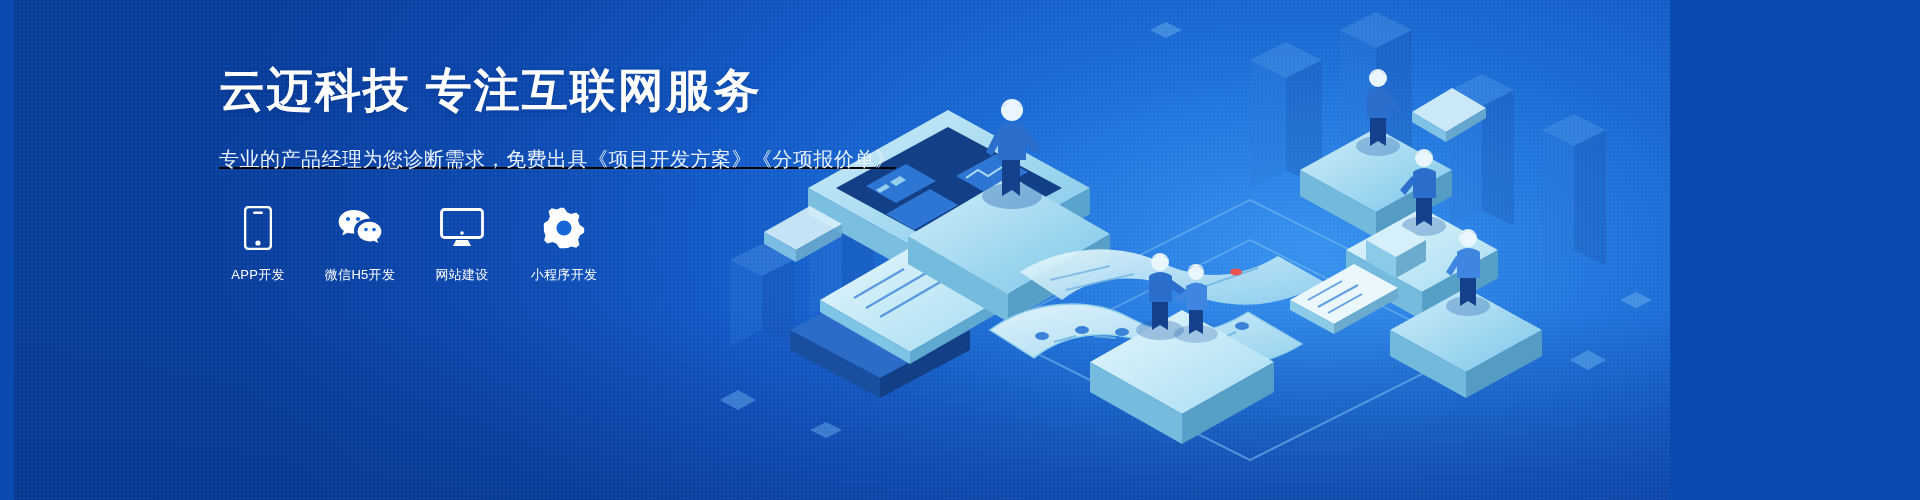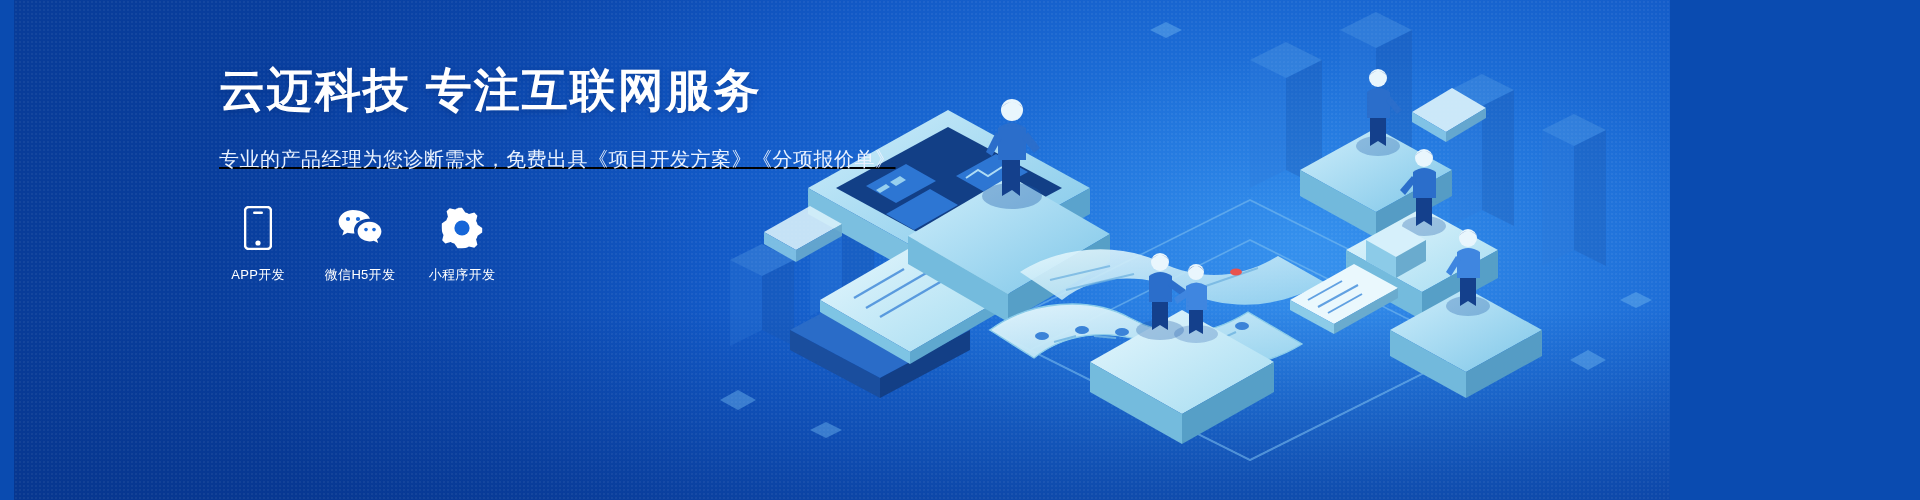--- a/index.html
+++ b/index.html
@@ -413,20 +413,30 @@
             <circle cx="11" cy="11" r="2.1" fill="#1666d8"></circle>
             <circle cx="21" cy="11" r="2.1" fill="#1666d8"></circle>
             <path d="M44.4 23.6c0-5.4-5.3-9.8-11.9-9.8s-11.9 4.4-11.9 9.8 5.3 9.8 11.9 9.8c1.5 0 3-.2 4.3-.6l4.4 2.3-1.2-3.8c2.7-1.8 4.4-4.6 4.4-7.7z" fill="#ffffff"></path>
             <circle cx="29" cy="21.6" r="1.8" fill="#1666d8"></circle>
             <circle cx="37" cy="21.6" r="1.8" fill="#1666d8"></circle>
           </svg>
         </div>
         <div class="svc-label">微信H5开发</div>
       </div>
 
+      <div class="service">
+        <div class="svc-icon">
+          <svg width="44" height="40" viewBox="0 0 44 40">
+            <rect x="1.5" y="1.5" width="41" height="28" rx="3" ry="3" fill="none" stroke="#ffffff" stroke-width="2.8"></rect>
+            <circle cx="22" cy="25" r="1.8" fill="#ffffff"></circle>
+            <path d="M16 32 L28 32 L31 38 L13 38 Z" fill="#ffffff"></path>
+          </svg>
+        </div>
+        <div class="svc-label">网站建设</div>
+      </div>
 
       <div class="service">
         <div class="svc-icon">
           <svg width="42" height="42" viewBox="0 0 42 42">
             <path fill="#ffffff" d="M21 0.8l3.3 4.6c1.3.3 2.5.8 3.6 1.5l5.4-1.3 3.1 3.1-1.3 5.4c.7 1.1 1.2 2.3 1.5 3.6l4.6 3.3v4.4l-4.6 3.3c-.3 1.3-.8 2.5-1.5 3.6l1.3 5.4-3.1 3.1-5.4-1.3c-1.1.7-2.3 1.2-3.6 1.5L21 41.2h-4.4l-3.3-4.6c-1.3-.3-2.5-.8-3.6-1.5l-5.4 1.3-3.1-3.1 1.3-5.4c-.7-1.1-1.2-2.3-1.5-3.6L0.8 21v-4.4l4.6-3.3c.3-1.3.8-2.5 1.5-3.6L5.6 4.3l3.1-3.1 5.4 1.3c1.1-.7 2.3-1.2 3.6-1.5L16.6.8z"></path>
             <circle cx="21" cy="21" r="7.6" fill="#1666d8"></circle>
           </svg>
         </div>
         <div class="svc-label">小程序开发</div>
       </div>

